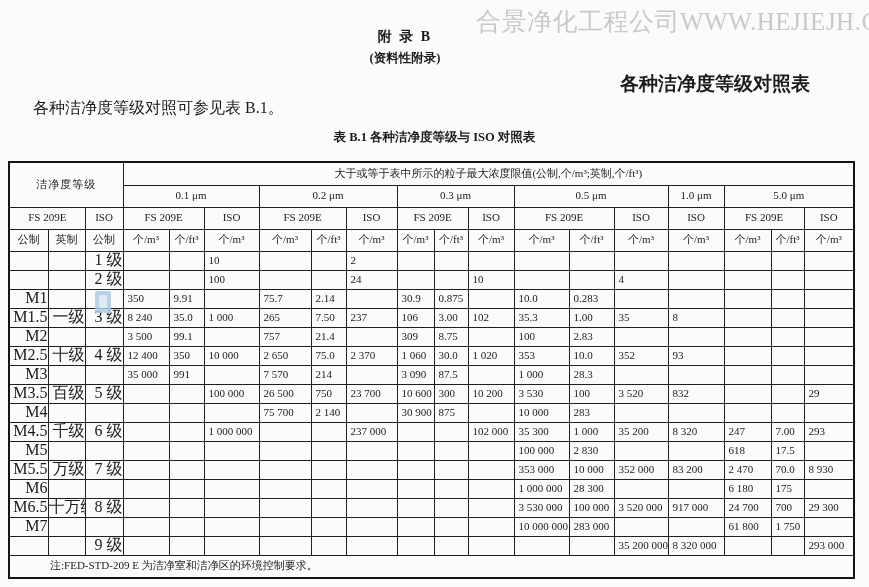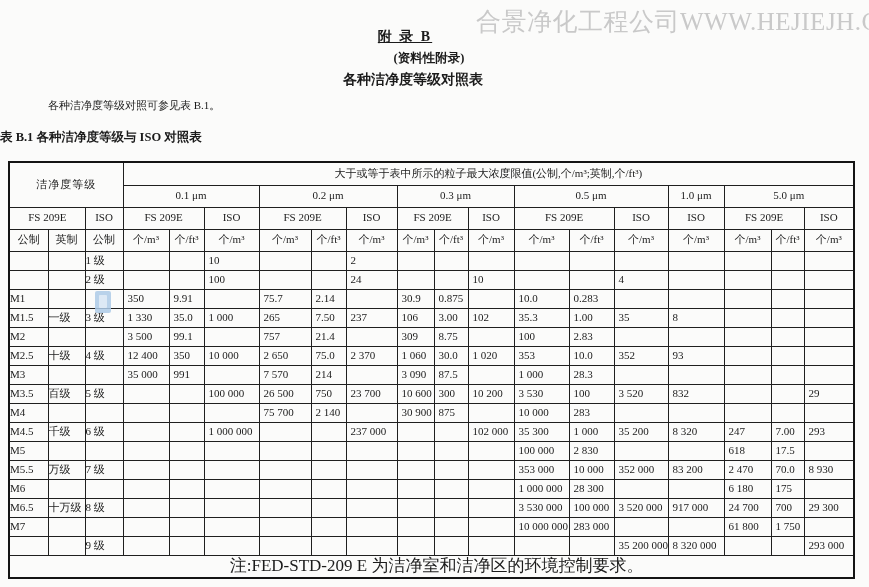--- a/index.html
+++ b/index.html
@@ -12,37 +12,37 @@
     overflow:hidden;
   }
   .watermark {
     position:absolute; top:5px; left:476px;
     font-size:25px; color:#c9c9c9;
     white-space:nowrap; letter-spacing:0.5px;
     font-family:"Liberation Serif","DejaVu Serif",serif;
   }
   .title-appendix {
     position:absolute; top:28px; left:0; width:810px;
-    text-align:center; font-weight:bold; font-size:14px; letter-spacing:2px;text-decoration:underline;
+    text-align:center; font-weight:bold; font-size:14px; letter-spacing:2px;
   }
   .title-sub {
     position:absolute; top:50px; left:0; width:810px;
-    text-align:center; font-weight:bold; font-size:12.5px;margin-left:24px;
+    text-align:center; font-weight:bold; font-size:12.5px;
   }
   .title-heading {
-    position:absolute; top:71px; left:8px; width:810px;
-    text-align:center; font-weight:bold; font-size:14px;
+    position:absolute; top:71px; left:0; width:810px;
+    text-align:right; font-weight:bold; font-size:19px;
   }
   .paragraph {
-    position:absolute; top:98px; left:48px;
-    font-size:11px;
+    position:absolute; top:98px; left:33px;
+    font-size:16px;
   }
   .table-title {
     position:absolute; top:129px; left:0; width:869px;
-    font-weight:bold; font-size:12.5px;
+    text-align:center; font-weight:bold; font-size:12.5px;
   }
   table.cmp {
     position:absolute; left:8px; top:161px;
     border-collapse:collapse; table-layout:fixed;
     width:847px;
     border:2px solid #141414;
   }
   table.cmp th, table.cmp td {
     border:1px solid #1f1f1f;
     font-size:11px; line-height:1.05;
@@ -50,24 +50,24 @@
     font-weight:normal;
   }
   thead tr.hr1 { height:23px; }
   thead tr.hr2 { height:22px; }
   thead tr.hr3 { height:22px; }
   thead tr.hr4 { height:22px; }
   thead th { text-align:center; }
   th.classhdr { font-size:11.5px; letter-spacing:1px;margin-top:36px; }
   th.limithdr { font-size:11px; }
   tbody tr { height:19px; }
-  tbody td.cls { text-align:left; font-size:11px; }
+  tbody td.cls { text-align:right; font-size:16px; }
   tbody td.num { text-align:left; padding-left:4px; font-size:11px; }
   tfoot td.note {
-    height:21px; text-align:center; padding-left:10px; font-size:17px;
+    height:21px; text-align:left; padding-left:40px; font-size:11px;
   }
   .stamp {
     position:absolute; left:95px; top:291px; width:16px; height:22px;
     background:#aecbe8; border-radius:2px; opacity:0.85;
   }
   .stamp-inner {
     position:absolute; left:4px; top:4px; width:8px; height:13px;
     background:#d8e7f5; border-radius:1px;
   }
 </style>
@@ -215,21 +215,21 @@
         <td class="num"></td>
         <td class="num"></td>
         <td class="num"></td>
         <td class="num"></td>
         <td class="num"></td>
       </tr>
       <tr>
         <td class="cls">M1.5</td>
         <td class="cls">一级</td>
         <td class="cls">3 级</td>
-        <td class="num">1 330</td>
+        <td class="num">8 240</td>
         <td class="num">35.0</td>
         <td class="num">1 000</td>
         <td class="num">265</td>
         <td class="num">7.50</td>
         <td class="num">237</td>
         <td class="num">106</td>
         <td class="num">3.00</td>
         <td class="num">102</td>
         <td class="num">35.3</td>
         <td class="num">1.00</td>

